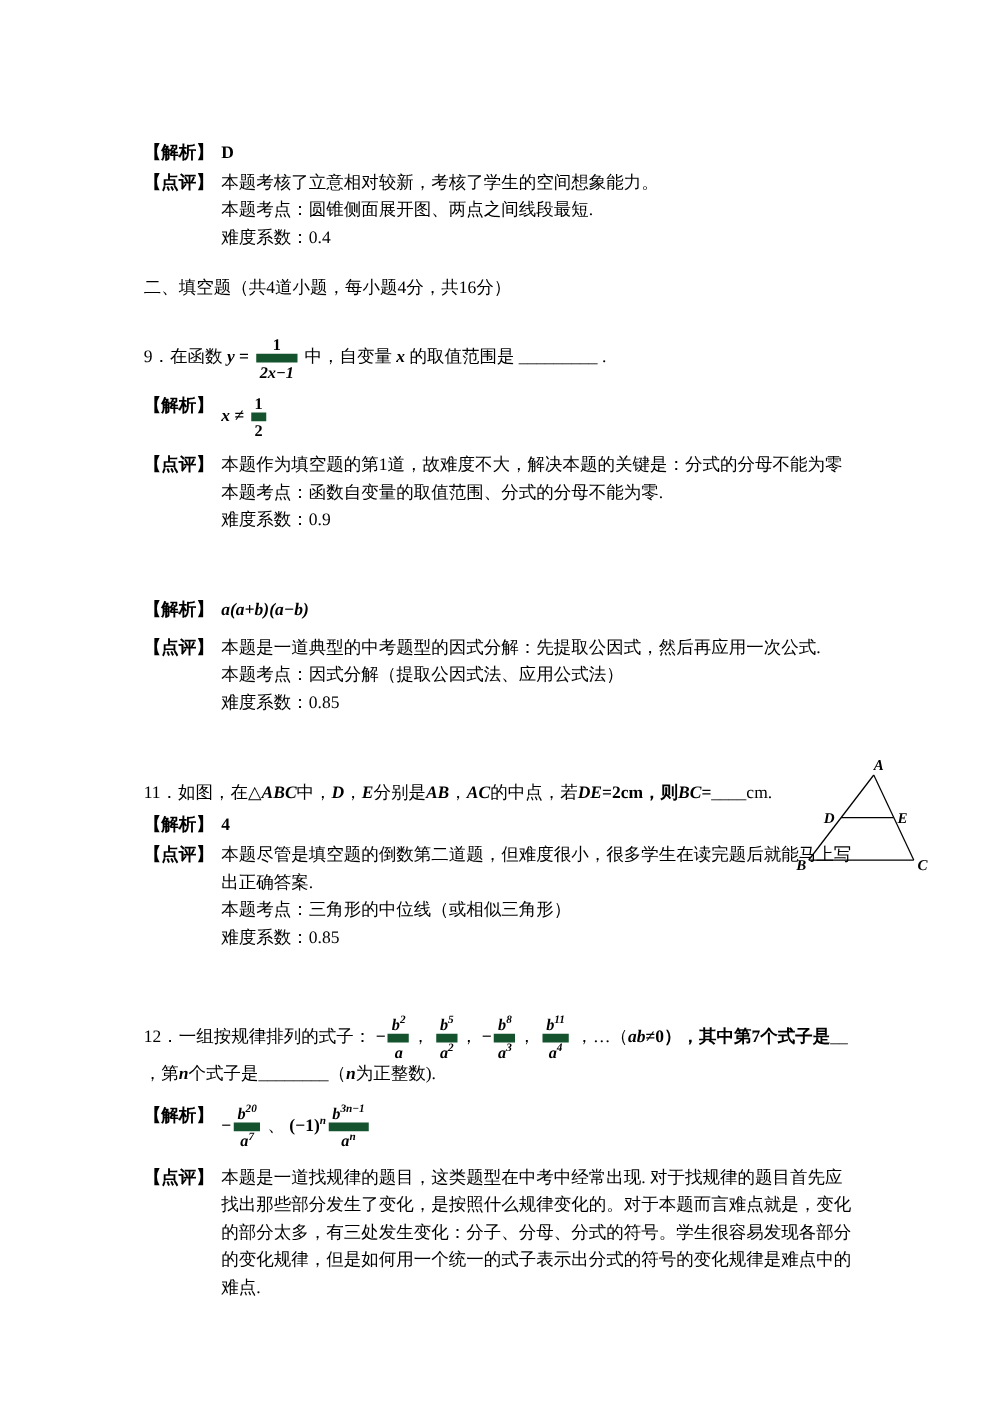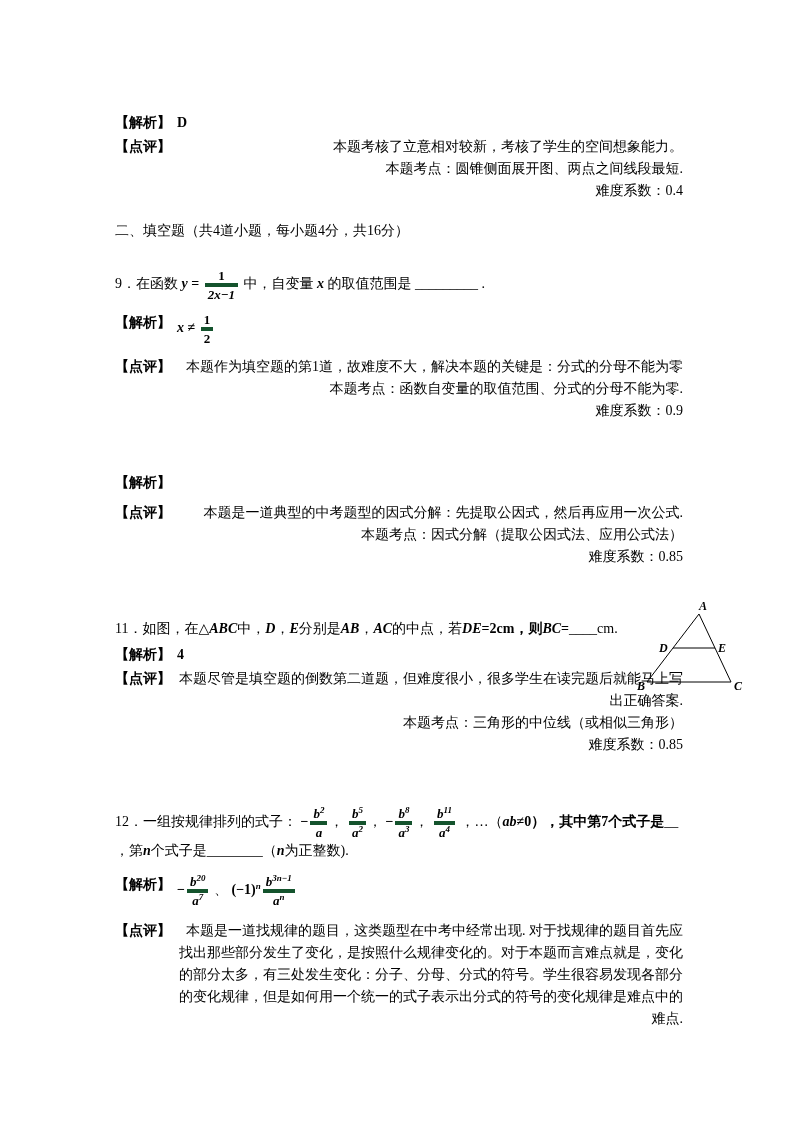--- a/index.html
+++ b/index.html
@@ -13,32 +13,32 @@
     font-family:"Liberation Serif","DejaVu Serif",serif;
     font-size:14px;
     line-height:22px;
     padding:112px 111px 40px 115px;
     overflow:hidden;
     border-radius:14px;
   }
   .row { display:flex; align-items:flex-start; margin-top:8px; }
   .label { font-weight:bold; flex:0 0 62px; white-space:nowrap; }
   .content { flex:1 1 auto; }
-  .content p { margin:0;text-align:right; }
+  .content p { margin:0; }
   .ans { font-weight:bold; }
   .m { font-style:italic; font-weight:bold; font-family:"Liberation Serif",serif; }
   .mb { font-weight:bold; }
   sup { font-size:9px; line-height:0; vertical-align:super; font-weight:bold; }
   sup.mi { font-style:italic; }
   .frac {
     display:inline-block; text-align:center; vertical-align:middle;
     line-height:15px; font-weight:bold; margin:0 2px; font-size:13px;
   }
   .frac .num, .frac .den { display:block; padding:0 3px; }
-  .frac .den { border-top:4px solid #14532d; }
+  .frac .den { border-top:7px solid #14532d; }
   .heading { margin-top:18px; }
   .question { margin-top:26px; }
   .qa-block { margin-top:50px; }
   .qa-block .question { margin-top:0; }
   .rel { position:relative; }
   .fig {
     position:absolute; right:-62px; top:-18px; width:108px; height:100px;
   }
   .fig text {
     font-family:"Liberation Serif",serif; font-style:italic; font-weight:bold;
@@ -94,20 +94,21 @@
         <p>本题作为填空题的第1道，故难度不大，解决本题的关键是：分式的分母不能为零</p>
         <p>本题考点：函数自变量的取值范围、分式的分母不能为零.</p>
         <p>难度系数：0.9</p>
       </div>
     </div>
   </div>
 
   <div class="qa-block">
     <div class="row">
       <span class="label">【解析】</span>
+      <div class="content"><span class="m">a(a+b)(a−b)</span></div>
     </div>
     <div class="row">
       <span class="label">【点评】</span>
       <div class="content">
         <p>本题是一道典型的中考题型的因式分解：先提取公因式，然后再应用一次公式.</p>
         <p>本题考点：因式分解（提取公因式法、应用公式法）</p>
         <p>难度系数：0.85</p>
       </div>
     </div>
   </div>

